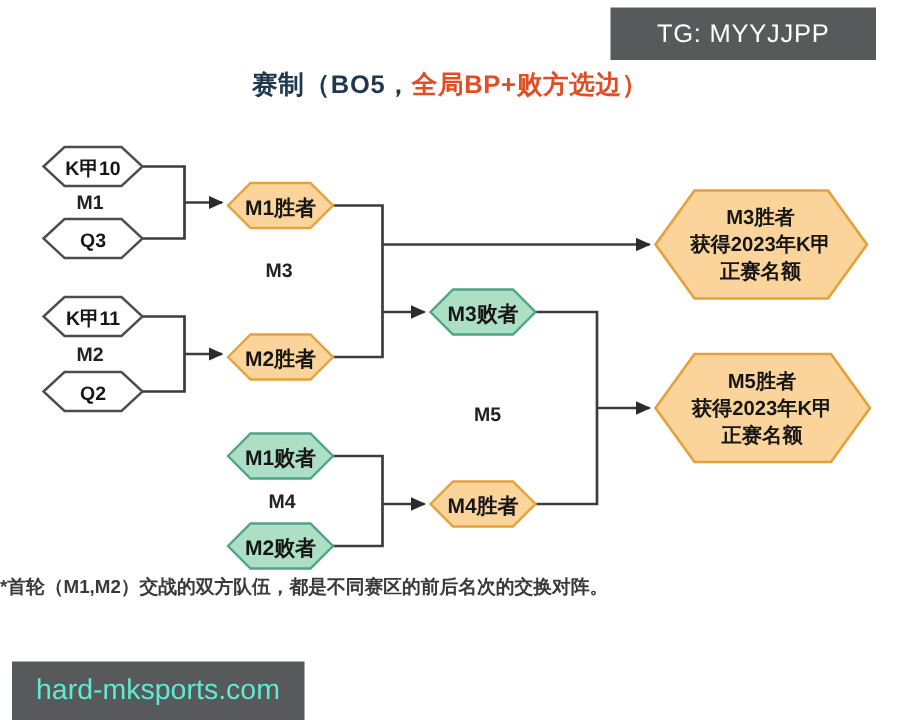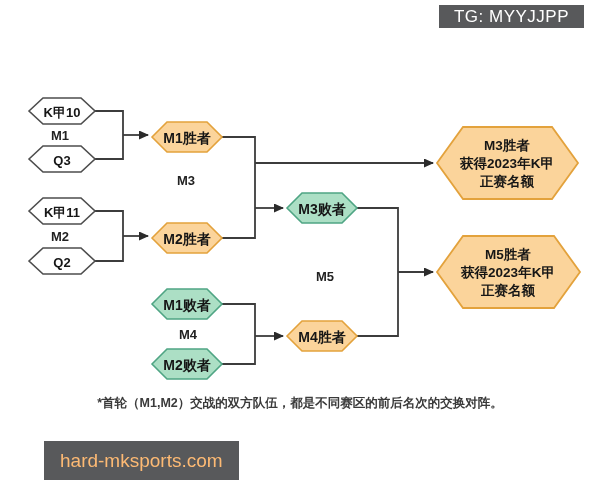--- a/index.html
+++ b/index.html
@@ -1,26 +1,26 @@
 <!DOCTYPE html>
 <html><head>
 <meta charset="utf-8">
 <style>
   html,body{margin:0;padding:0;background:#fff;}
   .stage{
     position:relative;width:600px;height:480px;background:#ffffff;overflow:hidden;
     font-family:"Liberation Sans","DejaVu Sans",sans-serif;
   }
   .tg-box{
-    position:absolute;top:5px;right:16px;height:23px;background:#58595B;color:#fff;
-    font-size:17px;display:flex;align-items:center;padding:0 15px;letter-spacing:.5px;
+    position:absolute;top:5px;right:16px;height:35px;background:#58595B;color:#fff;
+    font-size:17px;display:flex;align-items:center;padding:0 31px;letter-spacing:.5px;
   }
   .site-box{
-    position:absolute;left:8px;top:441px;height:39px;background:#58595B;color:#fdba74;
-    font-size:19px;display:flex;align-items:center;padding:0 16px;margin-left:36px;
+    position:absolute;left:8px;top:441px;height:39px;background:#58595B;color:#5eead4;
+    font-size:19px;display:flex;align-items:center;padding:0 16px;
   }
   .title{
     position:absolute;top:45px;left:0;width:100%;text-align:center;
     font-size:17px;font-weight:bold;color:#1F3850;letter-spacing:.5px;
   }
   .title .hl{color:#E14E26;}
   svg.diagram{position:absolute;left:0;top:0;}
   svg.diagram text{
     font-family:"Liberation Sans","DejaVu Sans",sans-serif;
     text-anchor:middle;dominant-baseline:central;
@@ -28,32 +28,35 @@
   .t-seed{font-size:13px;font-weight:bold;fill:#161616;}
   .t-node{font-size:14px;font-weight:bold;fill:#161616;}
   .t-match{font-size:13px;font-weight:bold;fill:#222222;}
   .t-final{font-size:13.5px;font-weight:bold;fill:#161616;}
   .edge{stroke:#3C3C3C;stroke-width:1.8;fill:none;}
   .hex-white{fill:#FFFFFF;stroke:#4D4D4D;stroke-width:1.6;}
   .hex-orange{fill:#FBD49B;stroke:#E3A23C;stroke-width:1.6;}
   .hex-green{fill:#ACDFC5;stroke:#4FA584;stroke-width:1.6;}
   .hex-big{fill:#FBD49B;stroke:#E3A23C;stroke-width:1.8;}
   .notes{
-    position:absolute;top:394px;left:0;width:100%;text-align:center;
+    position:absolute;top:382px;left:0;width:100%;text-align:left;
     font-size:12.5px;font-weight:bold;color:#3A3A3A;line-height:1.55;
   }
   .notes .red{color:#C00000;}
 </style>
 </head>
 <body>
 
 <div class="stage">
 
   <div class="tg-box">TG: MYYJJPP</div>
 
+  <div class="title">
+    <span>赛制（BO5，</span><span class="hl">全局BP+败方选边）</span>
+  </div>
 
   <svg class="diagram" width="600" height="480" viewBox="0 0 600 480">
     <defs>
       <marker id="arr" markerUnits="userSpaceOnUse" markerWidth="10" markerHeight="9" refX="9" refY="4.5" orient="auto">
         <path d="M0,0 L10,4.5 L0,9 Z" fill="#2B2B2B"></path>
       </marker>
     </defs>
 
     <g>
       <path class="edge" d="M95,111 H123 V159 H95"></path>

